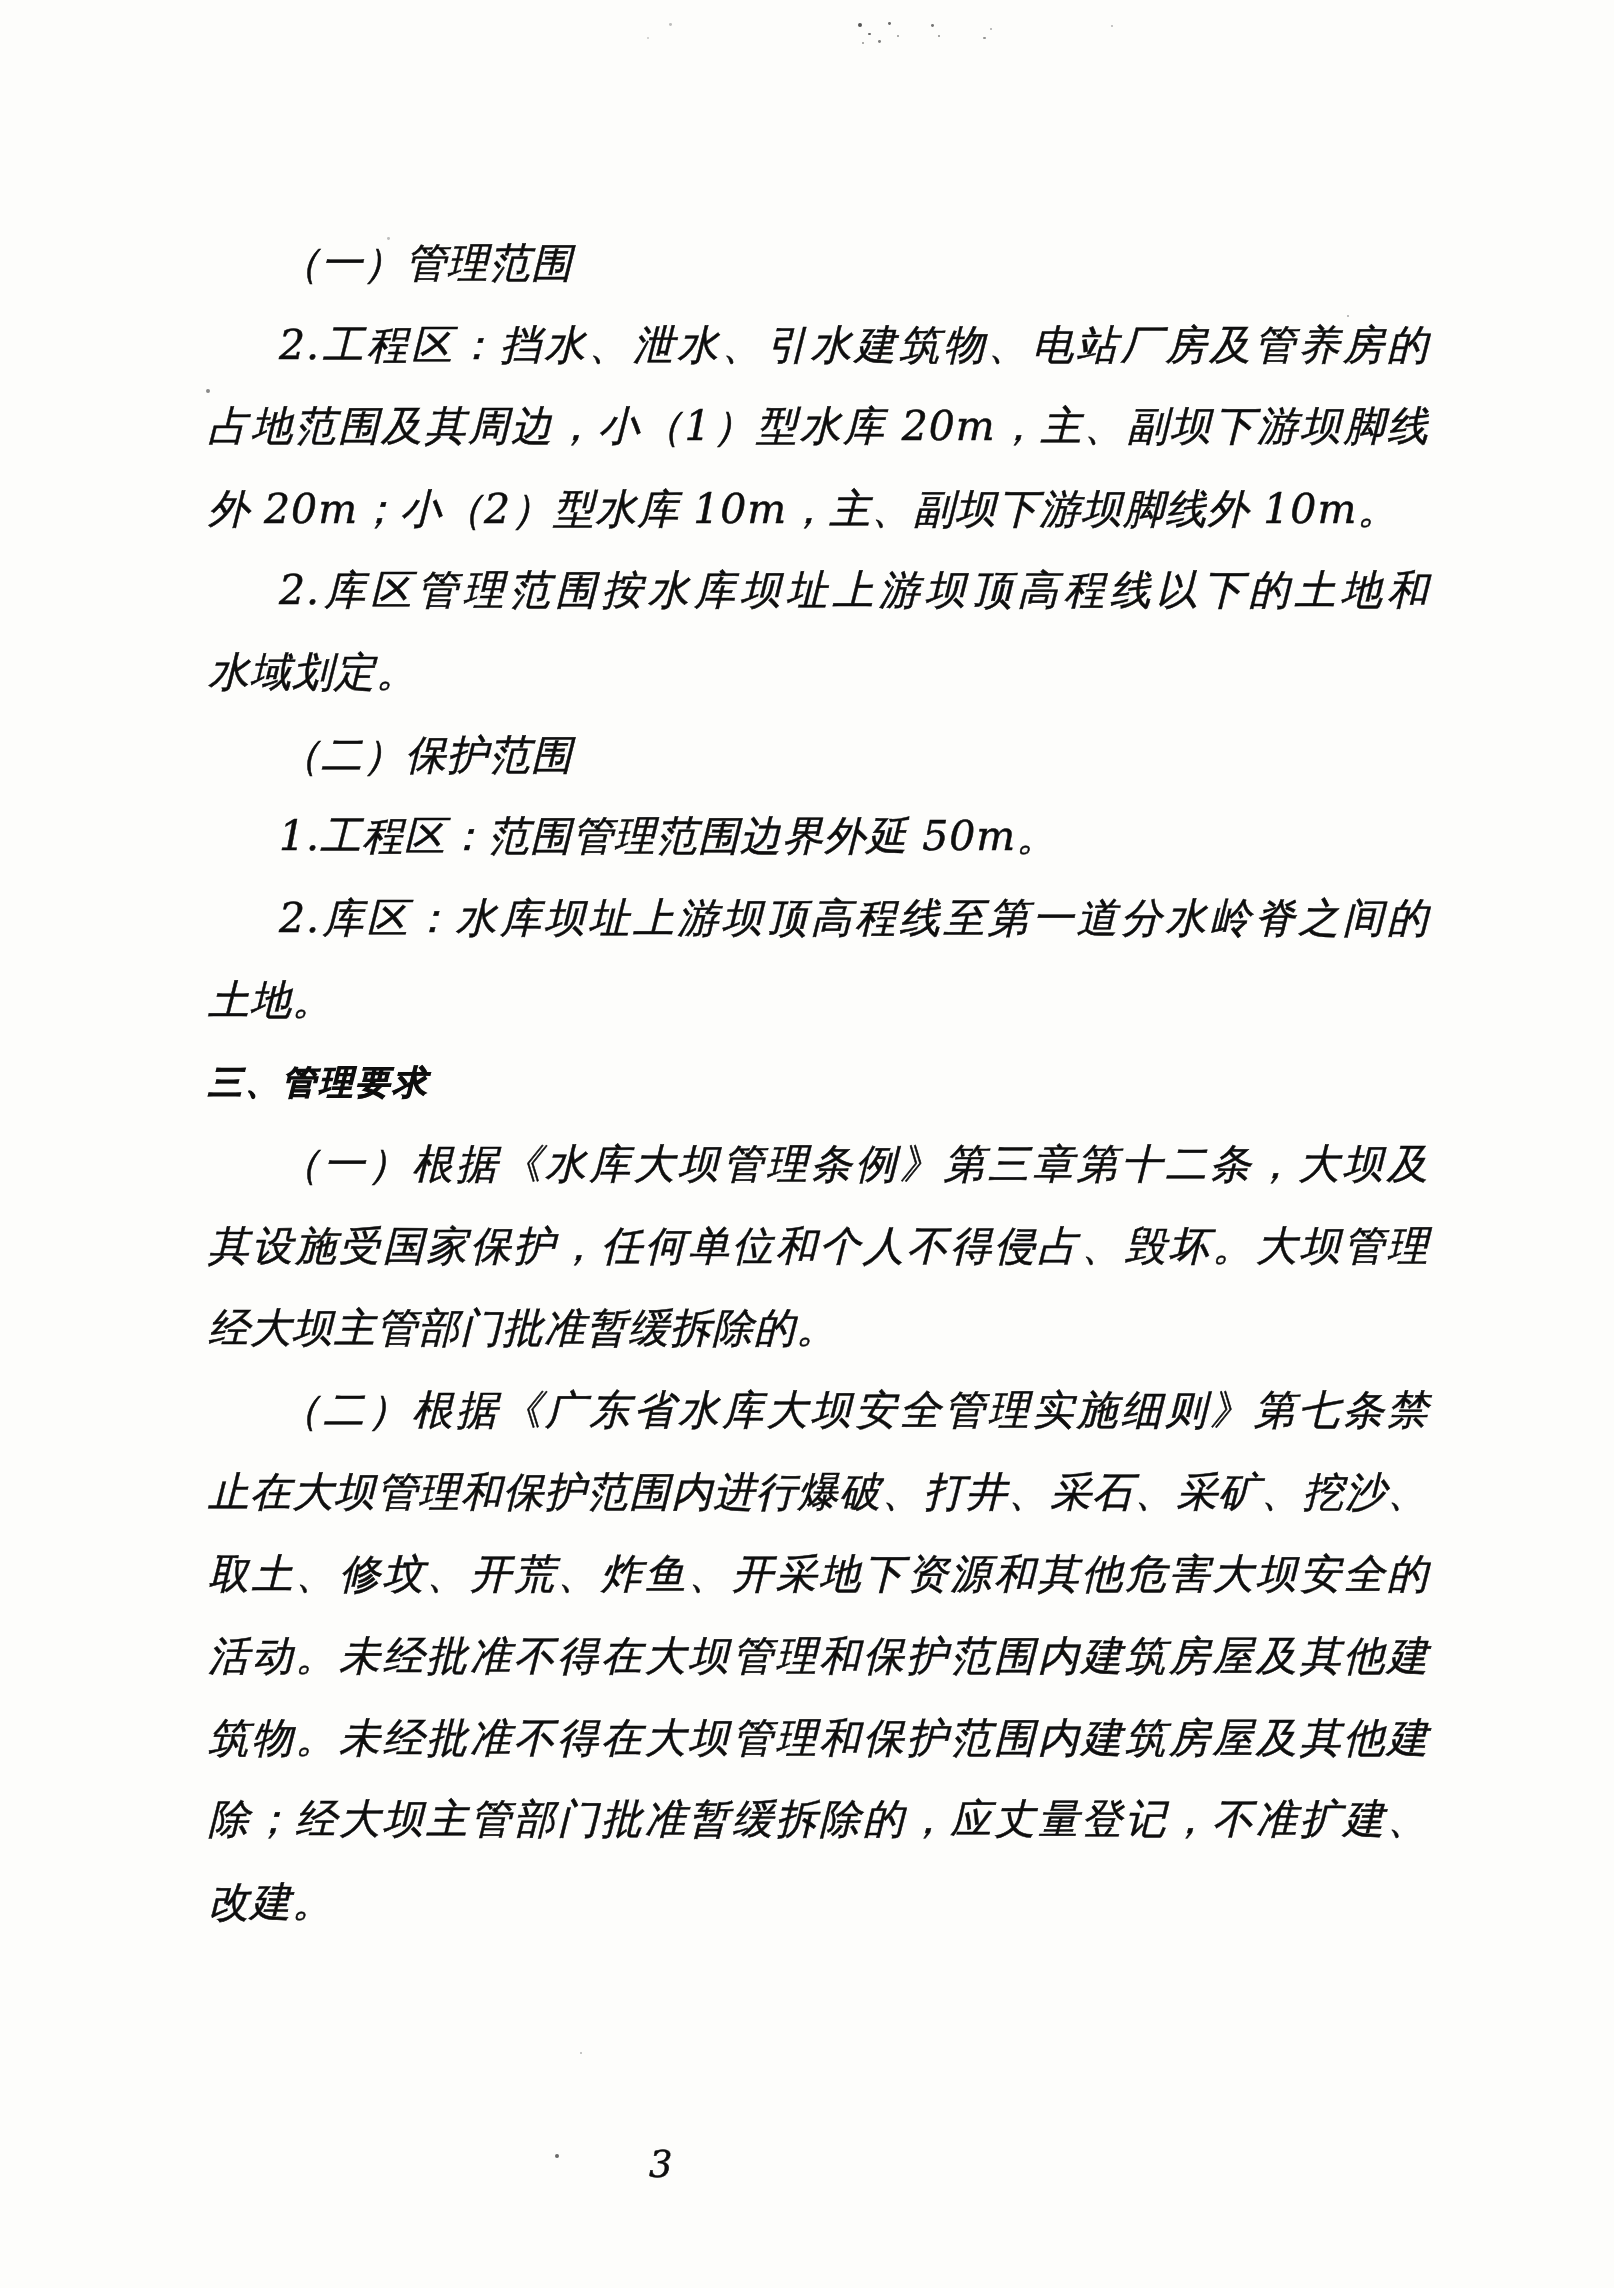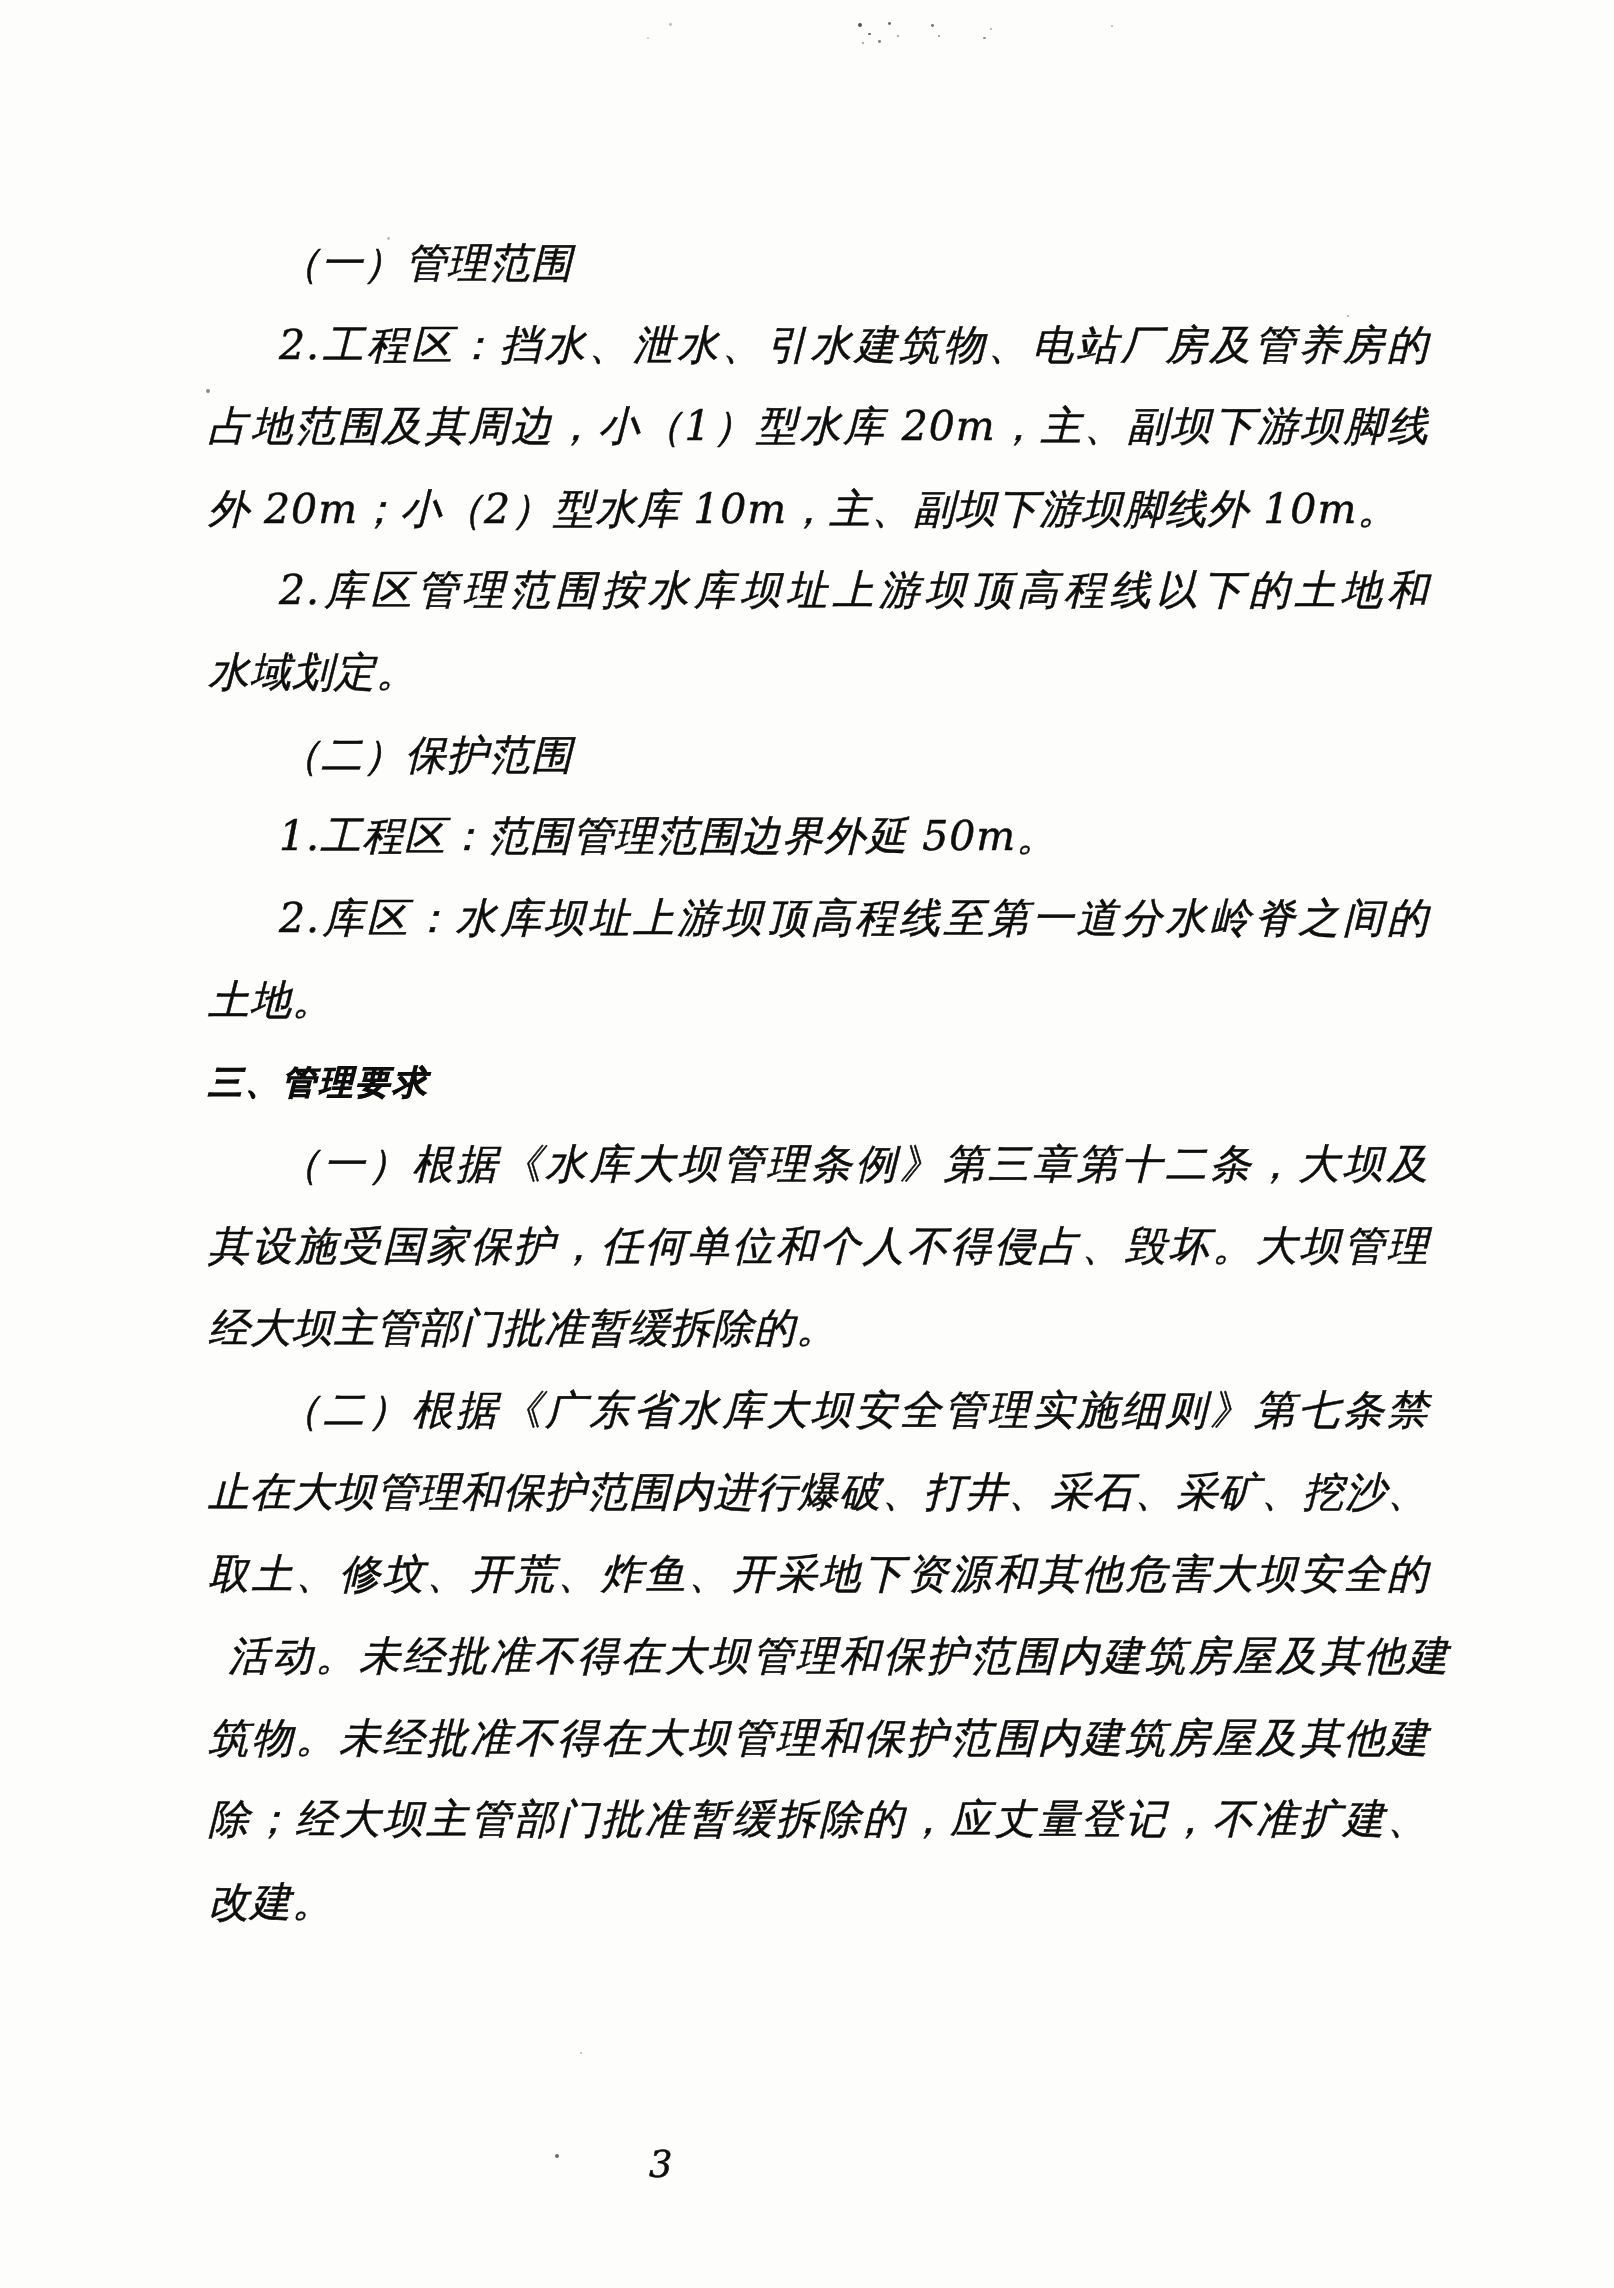--- a/index.html
+++ b/index.html
@@ -77,21 +77,21 @@
       <div class="line indent" style="top: 784px;">1.工程区：范围管理范围边界外延 50m。</div>
       <div class="line indent fill" style="top: 866px;">2.库区：水库坝址上游坝顶高程线至第一道分水岭脊之间的</div>
       <div class="line flush" style="top: 948px;">土地。</div>
       <div class="line flush heading" style="top: 1030px;">三、管理要求</div>
       <div class="line indent fill" style="top: 1112px;">（一）根据《水库大坝管理条例》第三章第十二条，大坝及</div>
       <div class="line flush fill" style="top: 1194px;">其设施受国家保护，任何单位和个人不得侵占、毁坏。大坝管理</div>
       <div class="line flush" style="top: 1276px;">经大坝主管部门批准暂缓拆除的。</div>
       <div class="line indent fill" style="top: 1358px;">（二）根据《广东省水库大坝安全管理实施细则》第七条禁</div>
       <div class="line flush fill" style="top: 1440px;">止在大坝管理和保护范围内进行爆破、打井、采石、采矿、挖沙、</div>
       <div class="line flush fill" style="top: 1522px;">取土、修坟、开荒、炸鱼、开采地下资源和其他危害大坝安全的</div>
-      <div class="line flush fill" style="top: 1604px; margin-left: 20px;">活动。未经批准不得在大坝管理和保护范围内建筑房屋及其他建</div>
+      <div class="line flush fill" style="top: 1604px;">活动。未经批准不得在大坝管理和保护范围内建筑房屋及其他建</div>
       <div class="line flush fill" style="top: 1686px;">筑物。未经批准不得在大坝管理和保护范围内建筑房屋及其他建</div>
       <div class="line flush fill" style="top: 1767px;">除；经大坝主管部门批准暂缓拆除的，应丈量登记，不准扩建、</div>
       <div class="line flush" style="top: 1850px;">改建。</div>
     </div>
 
   <div class="page-number">3</div>
 
   <div class="speck" style="left:858px;  top:11.8px;   width:3.9px; height:3.9px; opacity:.8;"></div>
   <div class="speck" style="left:868px;  top:21.6px;   width:2.9px; height:2.9px; opacity:.7;"></div>
   <div class="speck" style="left:878px;  top:29px;   width:2.9px; height:2.9px; opacity:.6;"></div>

